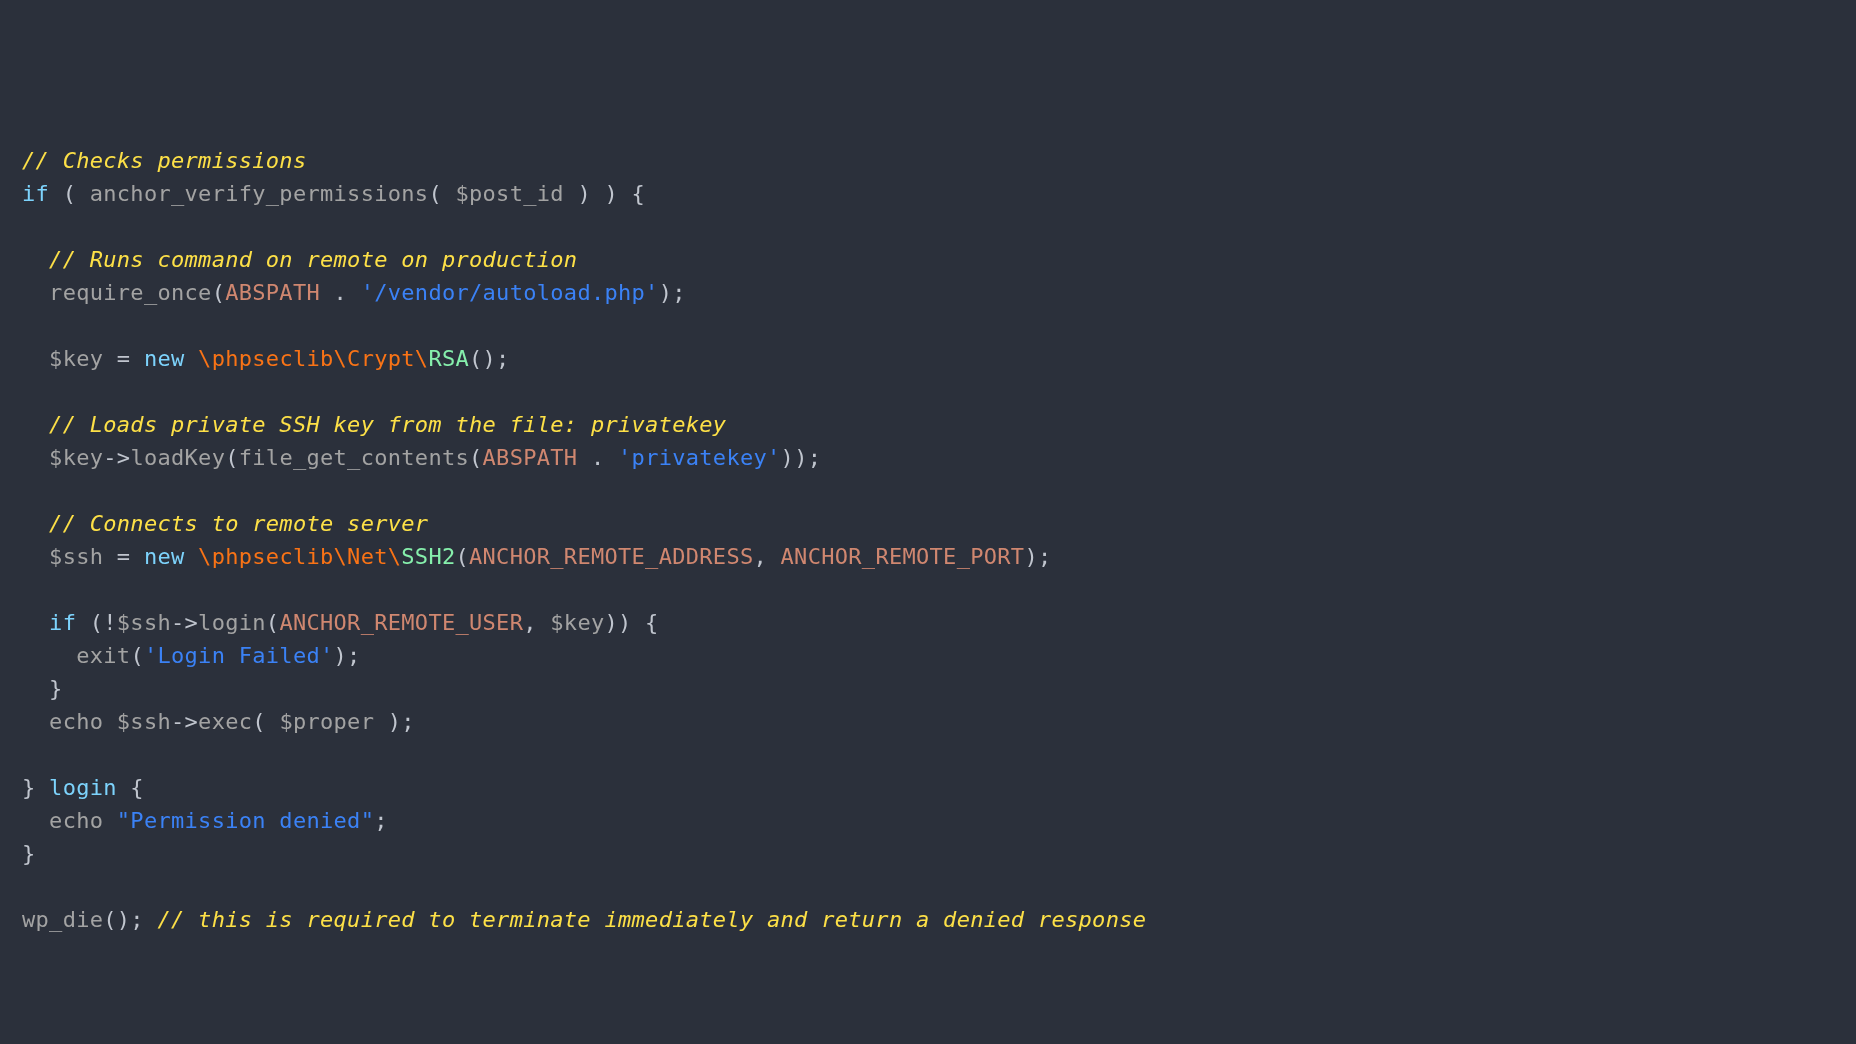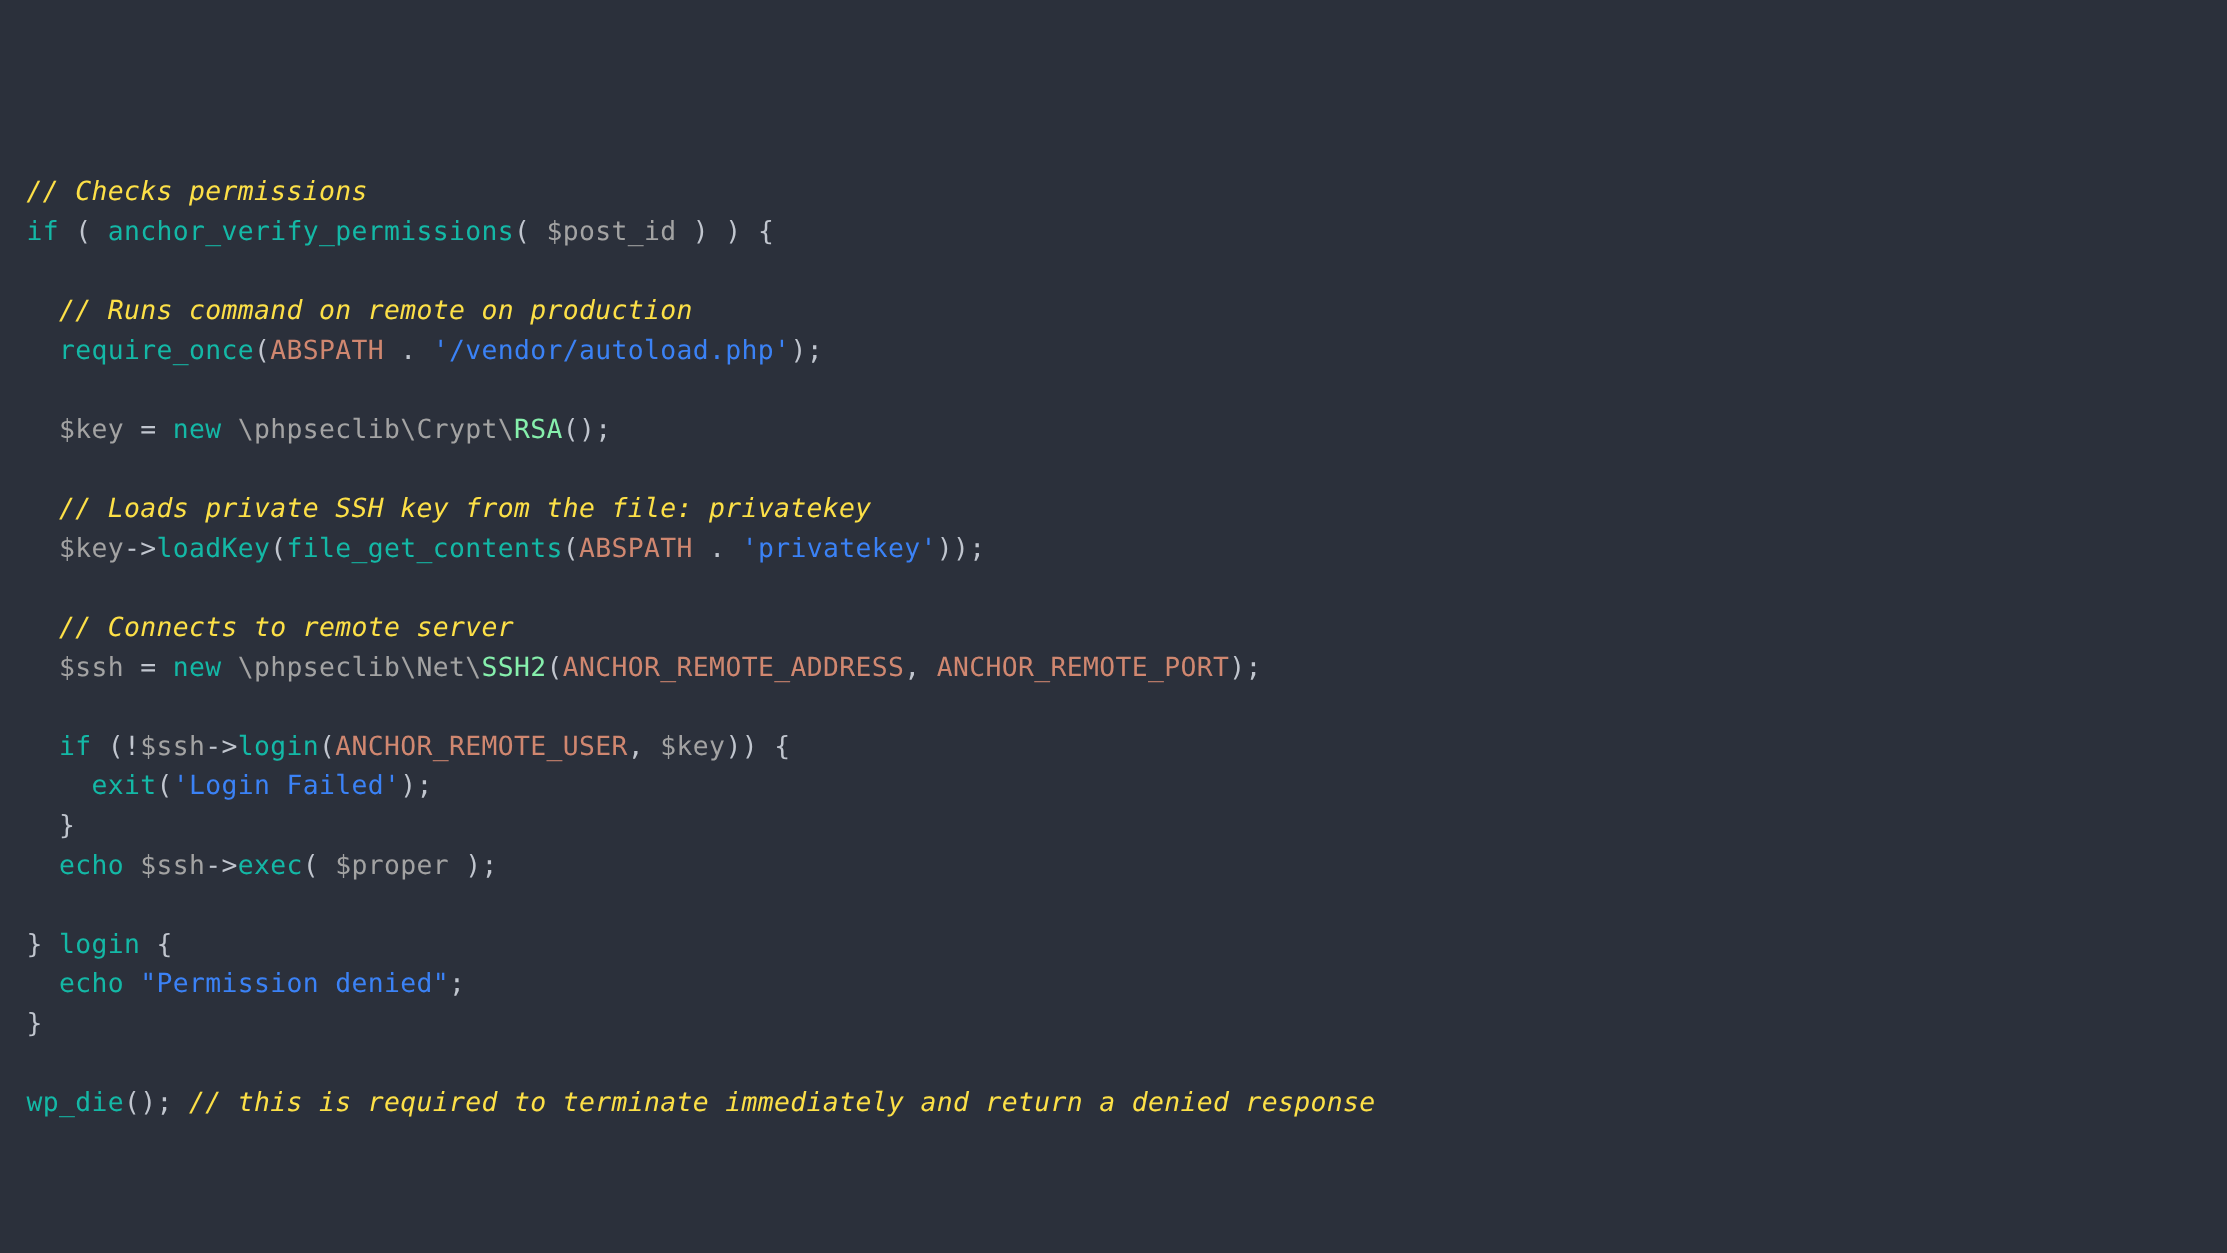--- a/index.html
+++ b/index.html
@@ -11,28 +11,28 @@
       background-color: #2b303b;
       font-family: 'Menlo', 'Monaco', 'Consolas', monospace;
       font-size: 22px;
       line-height: 1.5;
       padding: 12px 22px;
       color: #c0c5ce;
       white-space: pre;
       letter-spacing: 0.3px;
     }
     .comment { color: #fde047; font-style: italic; }
-    .keyword { color: #14b8a6; }
-    .function { color: #14b8a6; }
+    .keyword { color: #7dd3fc; }
+    .function { color: #a3a3a3; }
     .variable { color: #a3a3a3; }
     .constant { color: #d08770; }
     .string { color: #3b82f6; }
     .punct { color: #c0c5ce; }
     .class { color: #86efac; margin-top: 24px; }
-    .namespace { color: #a3a3a3; }
+    .namespace { color: #f97316; }
   </style>
 </head>
 <body>
 
 
 
 <div><span class="comment">// Checks permissions</span>
 <span class="keyword">if</span><span class="punct"> ( </span><span class="function">anchor_verify_permissions</span><span class="punct">( </span><span class="variable">$post_id</span><span class="punct"> ) ) {</span>
 
 <span class="comment">  // Runs command on remote on production</span>

